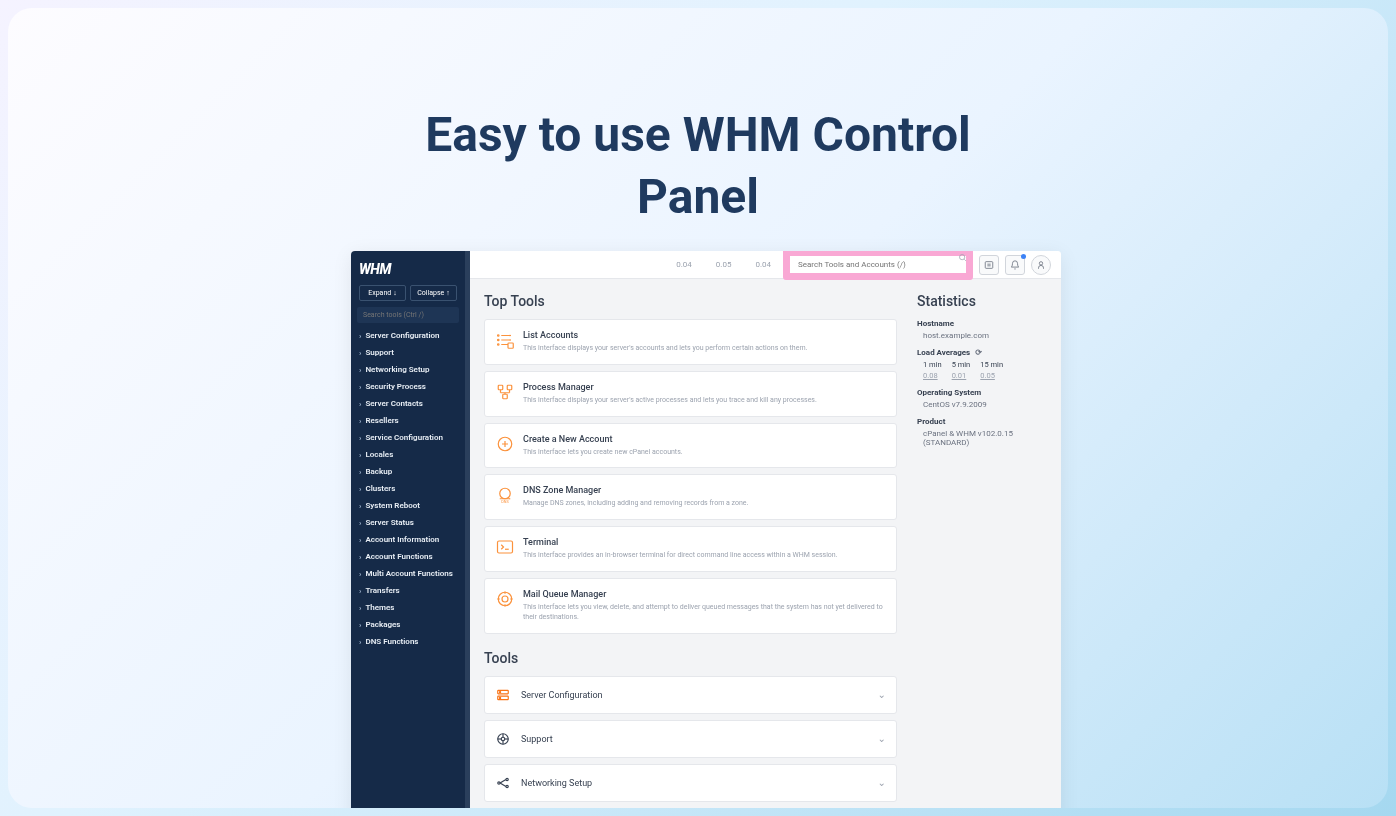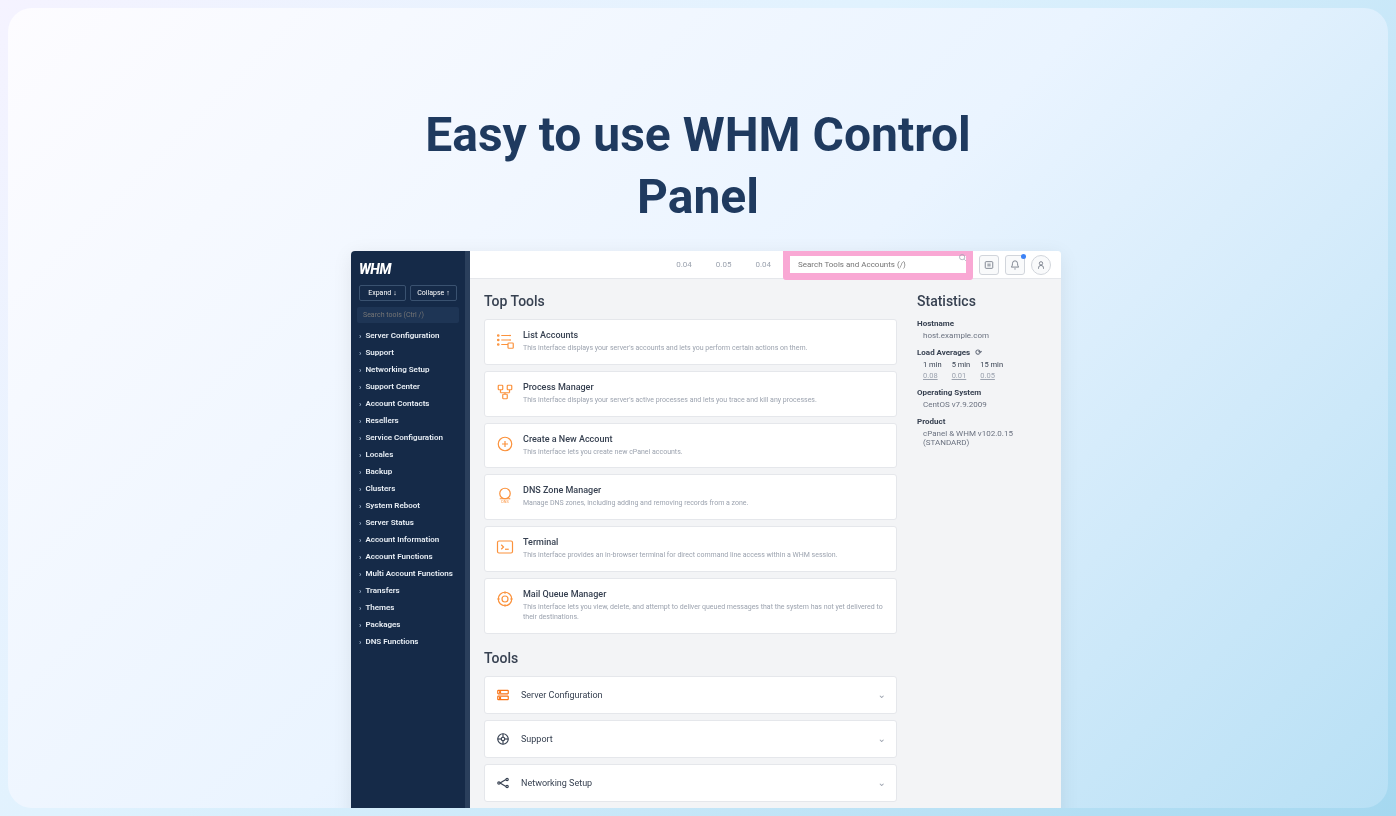--- a/index.html
+++ b/index.html
@@ -89,25 +89,25 @@
           <div class="nav-item">
             <span class="chev">›</span>
             <span>Support</span>
           </div>
           <div class="nav-item">
             <span class="chev">›</span>
             <span>Networking Setup</span>
           </div>
           <div class="nav-item">
             <span class="chev">›</span>
-            <span>Support Center</span>
-          </div>
-          <div class="nav-item">
-            <span class="chev">›</span>
-            <span>Account Contacts</span>
+            <span>Security Process</span>
+          </div>
+          <div class="nav-item">
+            <span class="chev">›</span>
+            <span>Server Contacts</span>
           </div>
           <div class="nav-item">
             <span class="chev">›</span>
             <span>Resellers</span>
           </div>
           <div class="nav-item">
             <span class="chev">›</span>
             <span>Service Configuration</span>
           </div>
           <div class="nav-item">

